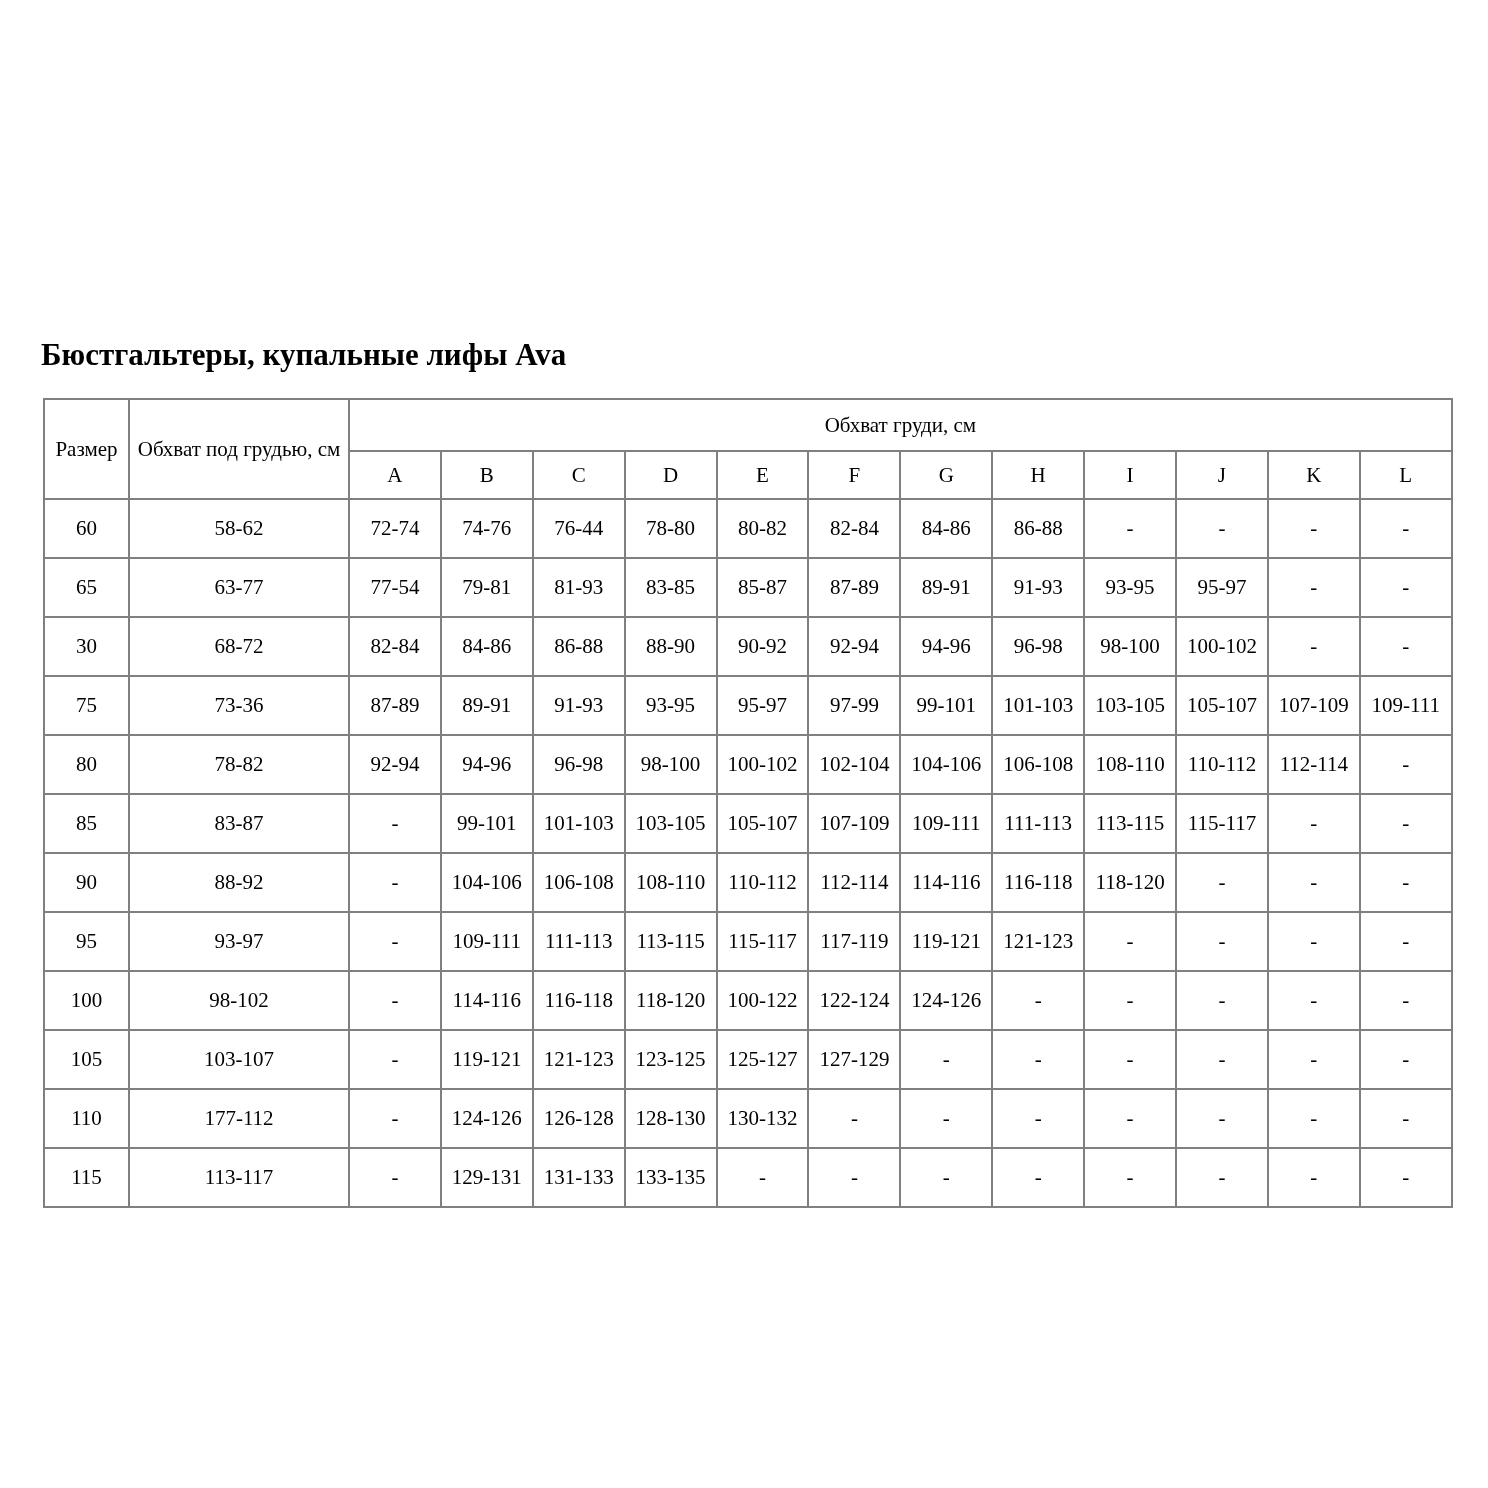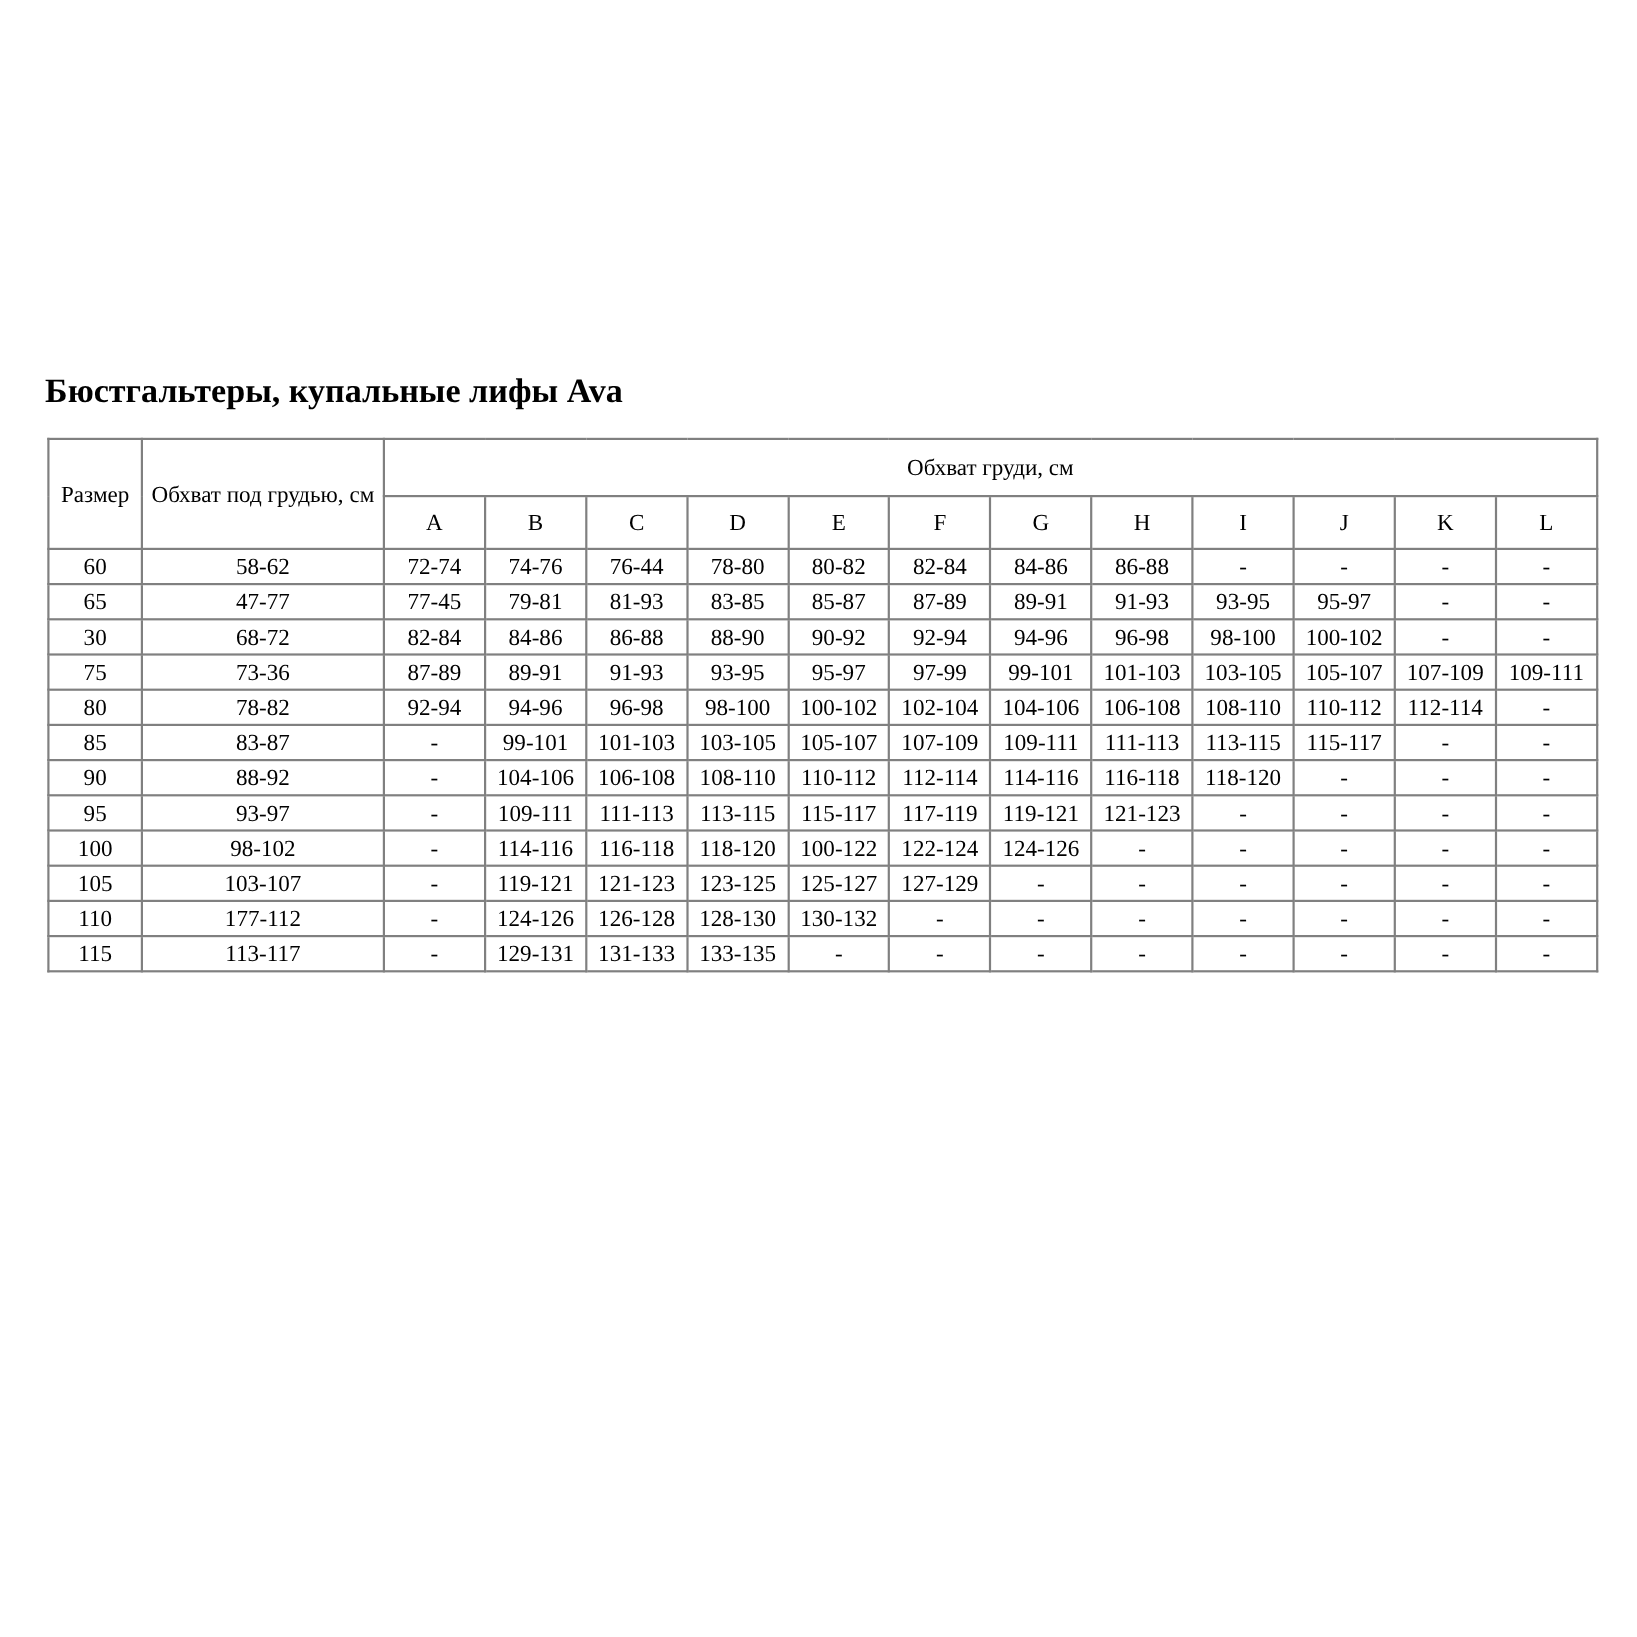--- a/index.html
+++ b/index.html
@@ -40,21 +40,21 @@
     vertical-align: middle;
     font-weight: normal;
     font-size: 21px;
     padding: 0;
     font-family: "Liberation Serif", "DejaVu Serif", serif;
     overflow: hidden;
     white-space: nowrap;
   }
   thead tr.bust-span-row { height: 52px; }
   thead tr.cup-letters-row { height: 48px; }
-  tbody tr { height: 32px; padding-left: 11px; }
+  tbody tr { height: 59px; padding-left: 11px; }
   col.col-size { width: 85px; }
   col.col-underbust { width: 220px; }
   col.col-cup { width: 91.9px; }
 </style>
 </head>
 <body>
 
 <div class="page">
 
   <h1 class="title">Бюстгальтеры, купальные лифы Ava</h1>
@@ -109,22 +109,22 @@
           <td>82-84</td>
           <td>84-86</td>
           <td>86-88</td>
           <td>-</td>
           <td>-</td>
           <td>-</td>
           <td>-</td>
         </tr>
         <tr>
           <td>65</td>
-          <td>47-77</td>
-          <td>77-45</td>
+          <td>63-77</td>
+          <td>77-54</td>
           <td>79-81</td>
           <td>81-93</td>
           <td>83-85</td>
           <td>85-87</td>
           <td>87-89</td>
           <td>89-91</td>
           <td>91-93</td>
           <td>93-95</td>
           <td>95-97</td>
           <td>-</td>

